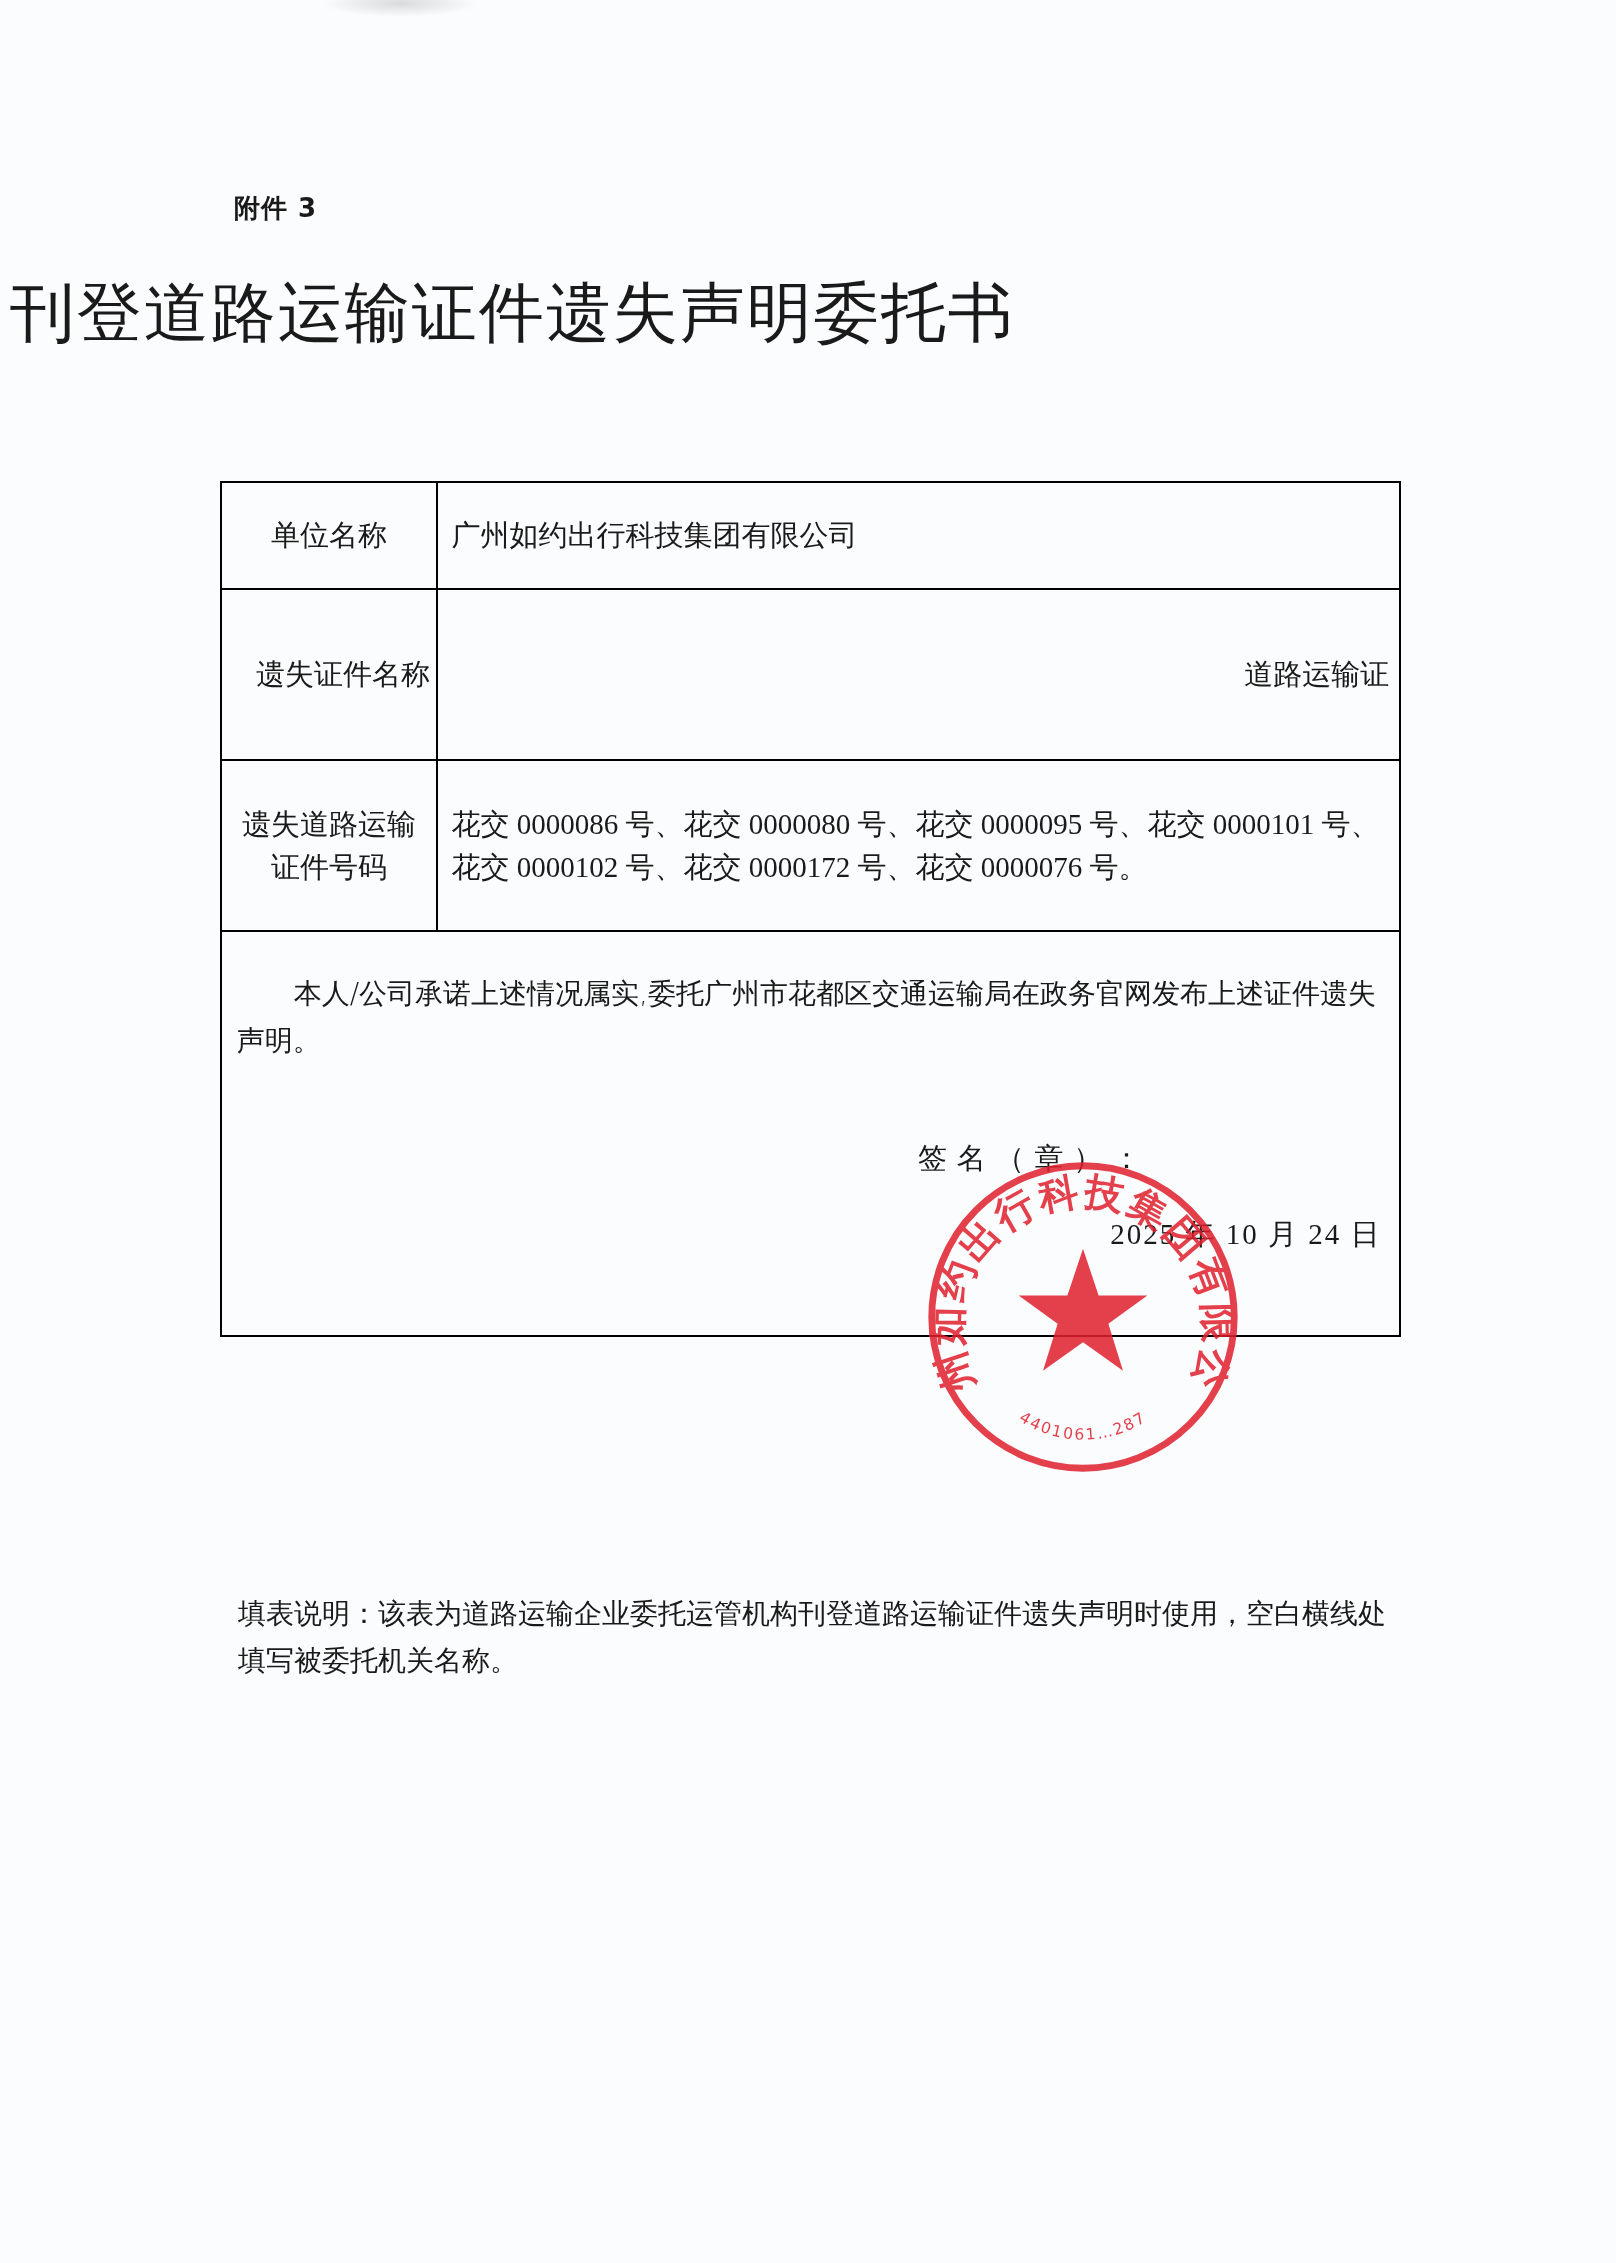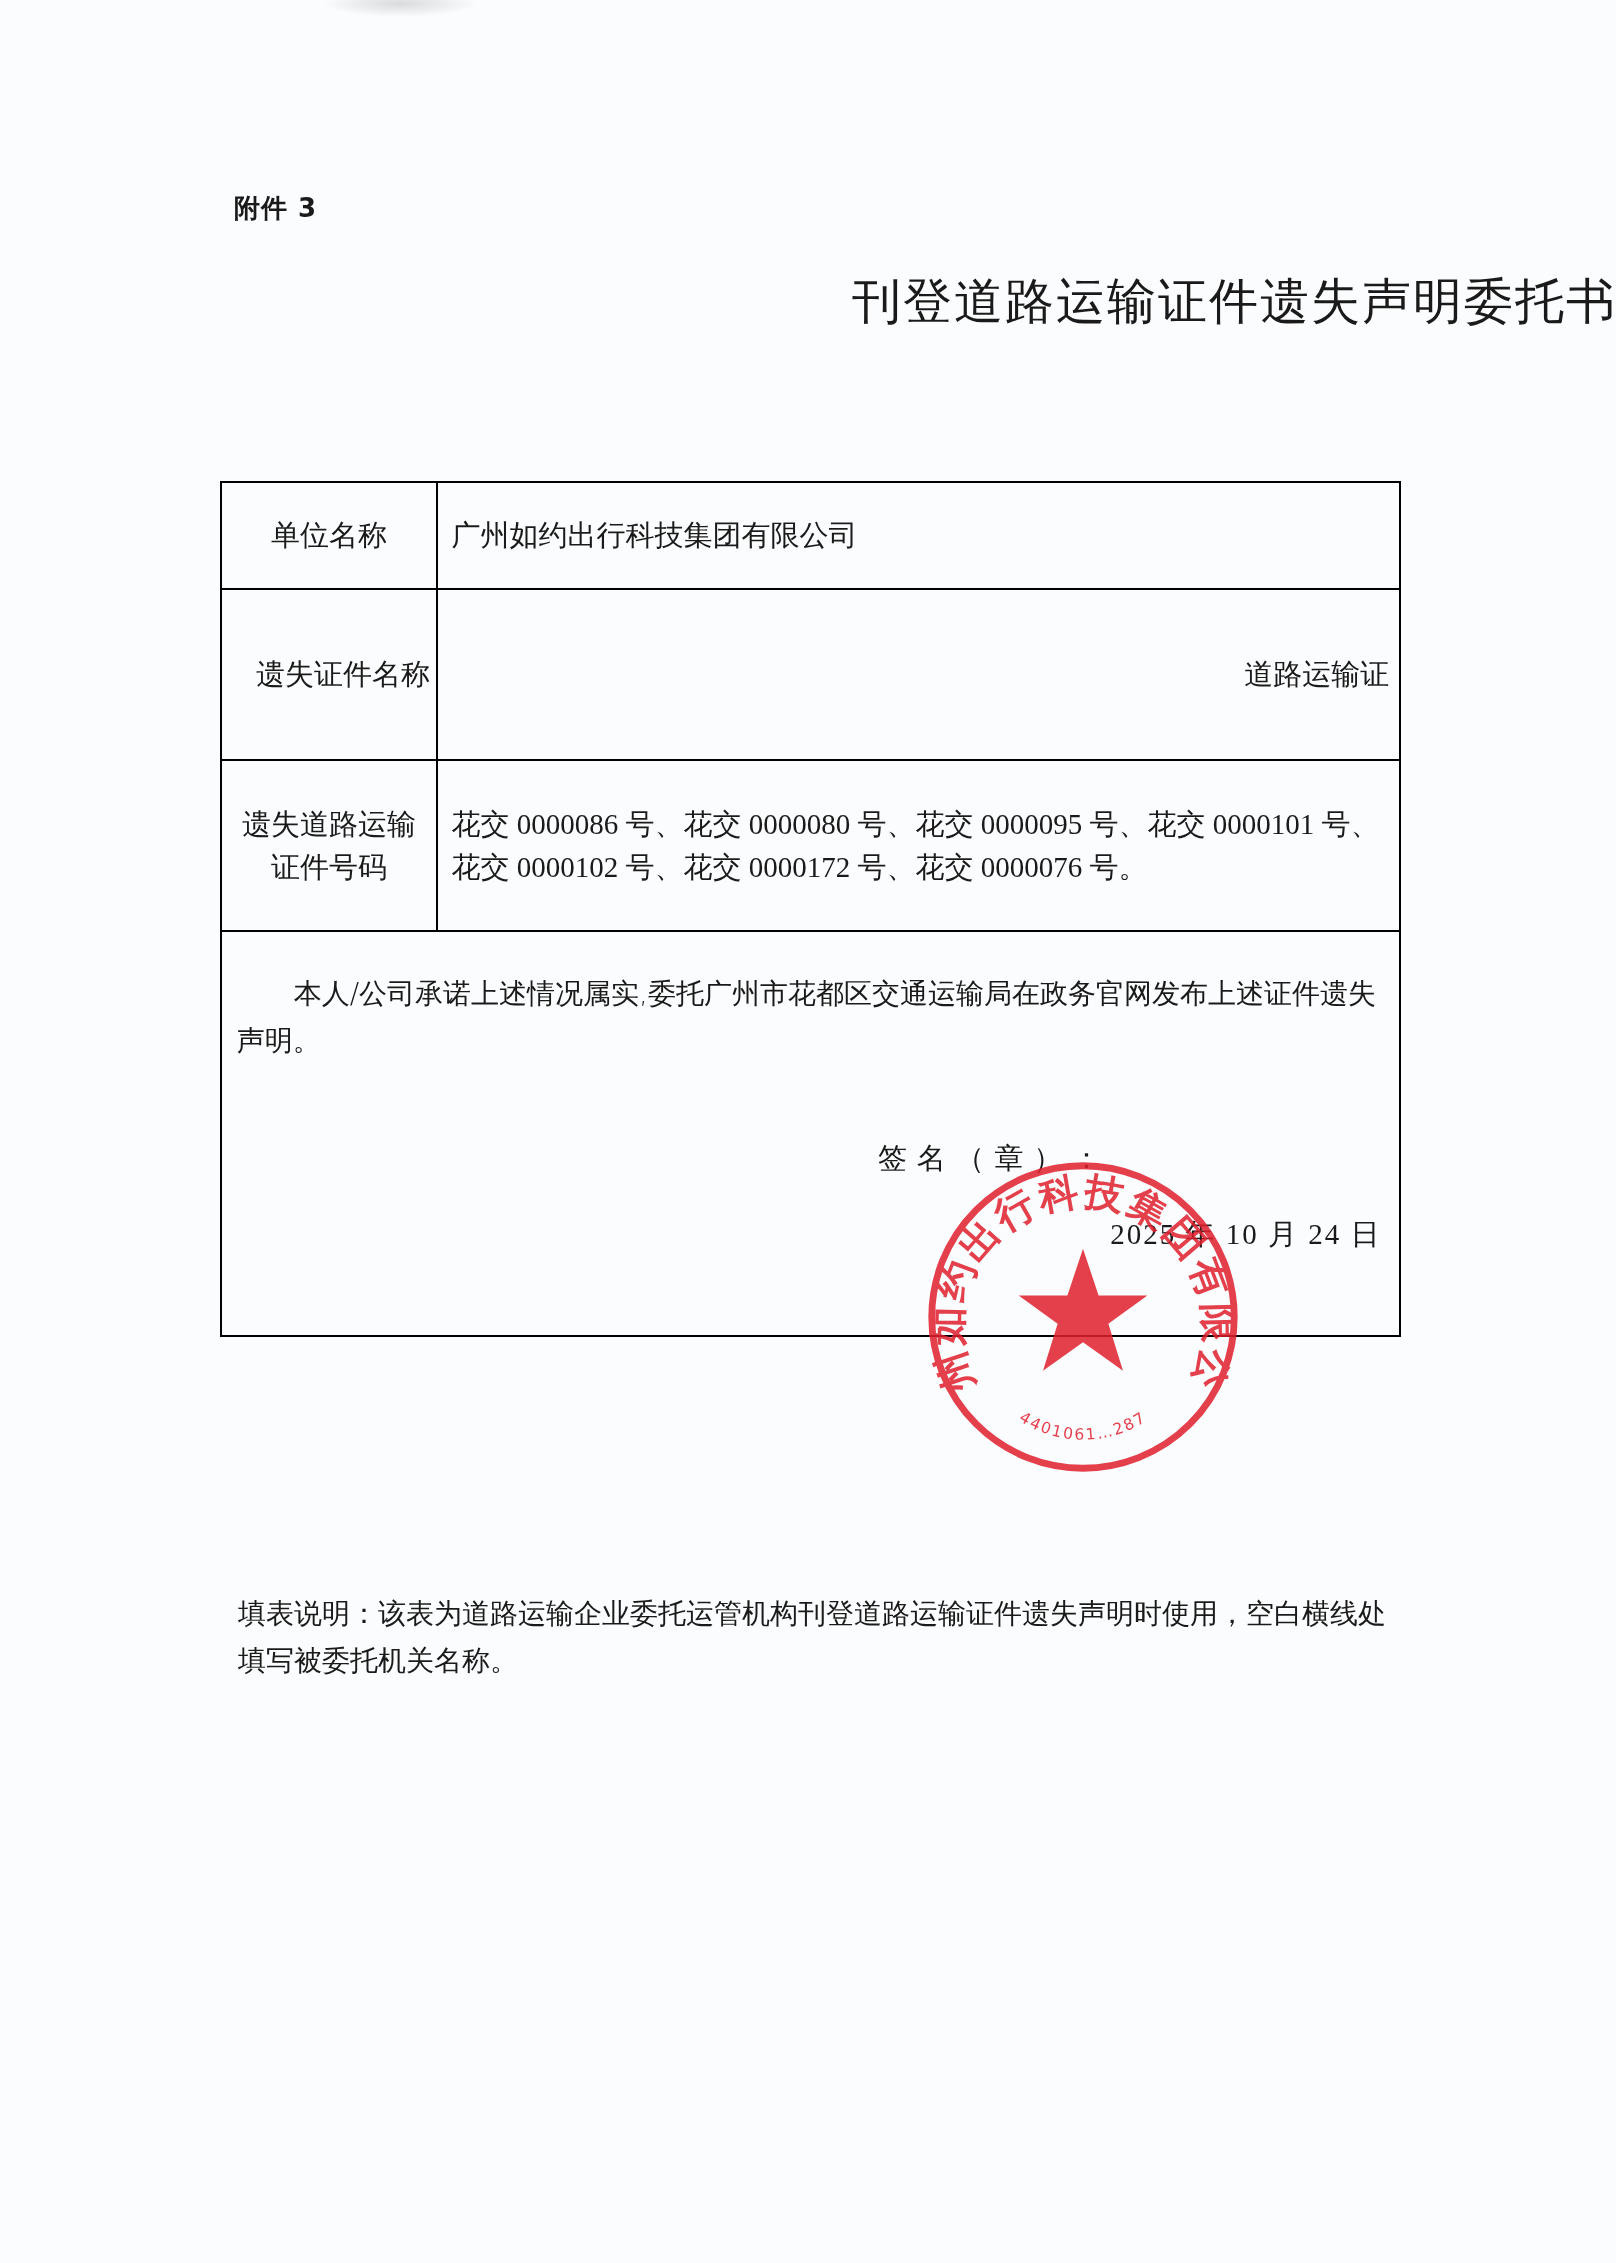--- a/index.html
+++ b/index.html
@@ -15,21 +15,21 @@
     position: absolute; left: 322px; top: -9.8px; width: 156px; height: 27px;
     background: radial-gradient(ellipse at center, #d8dadc 0%, rgba(230,232,234,0) 70%);
   }
   .attachment {
     position: absolute; left: 234px; top: 191px;
     font-size: 26px; letter-spacing: 1px;
     font-family: "DejaVu Sans", sans-serif; font-weight: 700;
   }
   .title {
     position: absolute; left: 0; right: 0; top: 269px;
-    text-align: right; font-size: 49px; letter-spacing: 2px;
+    text-align: left; font-size: 65px; letter-spacing: 2px;
     font-family: "DejaVu Sans", sans-serif; padding-left: 9.8px;
   }
   table.form {
     position: absolute; left: 220px; top: 481px;
     width: 1181px; border-collapse: collapse;
     font-size: 29px;
   }
   table.form td { border: 2px solid #000000; vertical-align: middle; }
   td.label {
     width: 202px; text-align: center; line-height: 43px;
@@ -44,21 +44,21 @@
   tr.r2 td { height: 210px; }
   tr.r3 td { height: 169px; text-align: right; }
   tr.r4 td { height: 169px; }
   tr.r5 td { height: 401px; vertical-align: top; position: relative; margin-left: 6px; }
   .statement {
     padding: 37px 13.7px 0 13.7px; line-height: 47px;
     font-family: "DejaVu Sans", sans-serif; font-weight: 300; font-size: 28px;
     text-indent: 57px;
   }
   .sign {
-    position: absolute; left: 656px; top: 207px; font-size: 29px;
+    position: absolute; left: 696px; top: 207px; font-size: 29px;
     font-family: "DejaVu Sans", sans-serif; font-weight: 300; letter-spacing: 9.8px;
   }
   .date {
     position: absolute; right: 17.6px; top: 283px; font-size: 29px;
     font-family: "Liberation Serif", serif; letter-spacing: 2px;
   }
   .note {
     position: absolute; left: 238px; top: 1546px; width: 1151px;
     font-size: 28px; line-height: 47px;
     font-family: "DejaVu Sans", sans-serif; font-weight: 300; margin-top: 44px;

